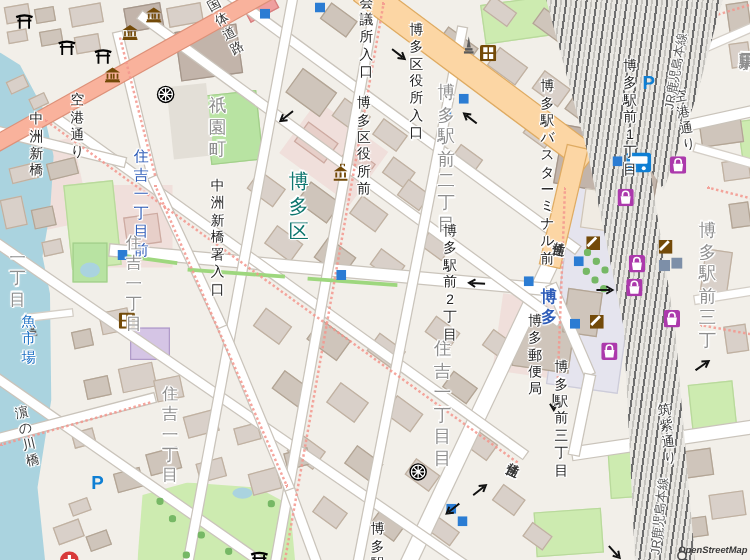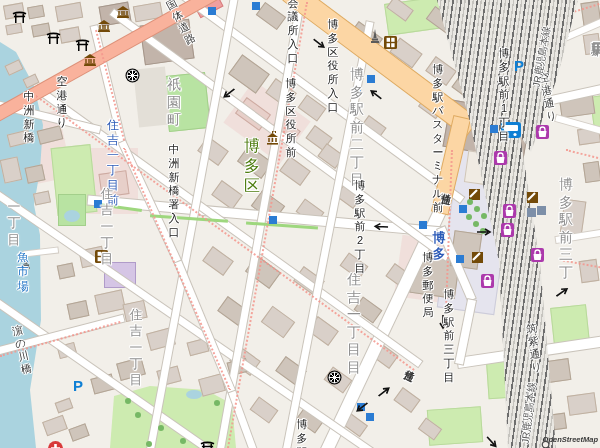--- a/index.html
+++ b/index.html
@@ -35,21 +35,21 @@
   .road{transform-origin:0 50%;z-index:12;}
   .road.street{background:#fff;box-shadow:0 0 0 1px #cac4bb;}
   .road.lane{background:#fff;box-shadow:0 0 0 1px #d4cec6;}
   .road.trunk{background:#f9b29c;box-shadow:0 0 0 1px #dd9179;z-index:13;}
   .road.primary{background:#fcd6a4;box-shadow:0 0 0 1px #dfab62;z-index:13;}
   .road.dash{background:none;border-top:2px dotted #f4978e;height:0!important;opacity:.85;z-index:15;}
   
   .lbl{z-index:40;white-space:pre-line;text-align:center;line-height:1.25;color:#222;font-size:11px;
     text-shadow:1px 0 0 #fff,-1px 0 0 #fff,0 1px 0 #fff,0 -1px 0 #fff,1px 1px 0 #fff,-1px -1px 0 #fff,0 0 3px #fff;}
   .lbl.dist{color:#8f8f8f;font-size:13px;}
-  .lbl.distlg{color:#4d7c0f;font-size:16px;letter-spacing:2px;margin-left:13px;}
+  .lbl.distlg{color:#0f766e;font-size:16px;letter-spacing:2px;}
   .lbl.dist14{color:#8f8f8f;font-size:14px;}
   .lbl.stn{color:#2e5cb8;font-size:12px;}
   .lbl.stnb{color:#2e5cb8;font-size:13px;font-weight:bold;}
   .lbl.poi{color:#1a6fc4;font-size:11.5px;}
   .lbl.road-l{font-size:10.5px;color:#333;}
   .lbl.rail-l{font-size:10px;color:#555;white-space:nowrap;}
   .lbl.vert{writing-mode:vertical-rl;white-space:nowrap;}
   .icon{z-index:35;}
   .icon svg{display:block;}
   

